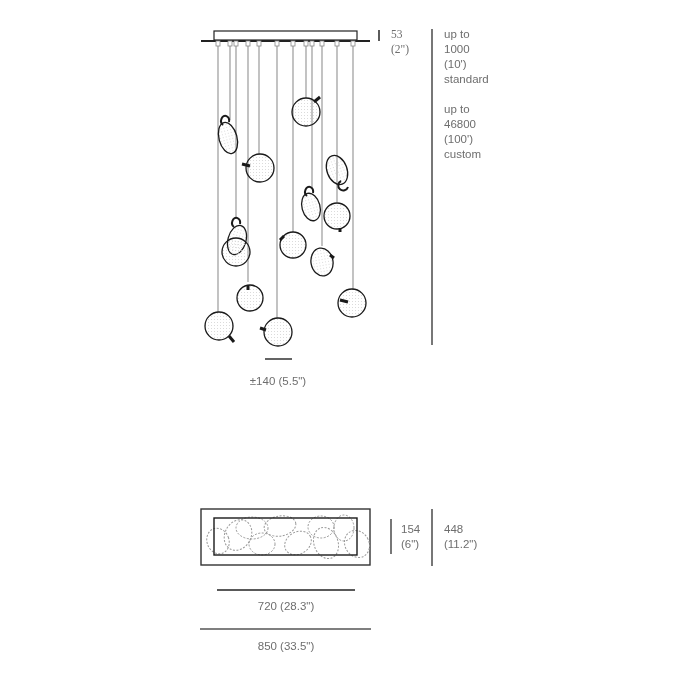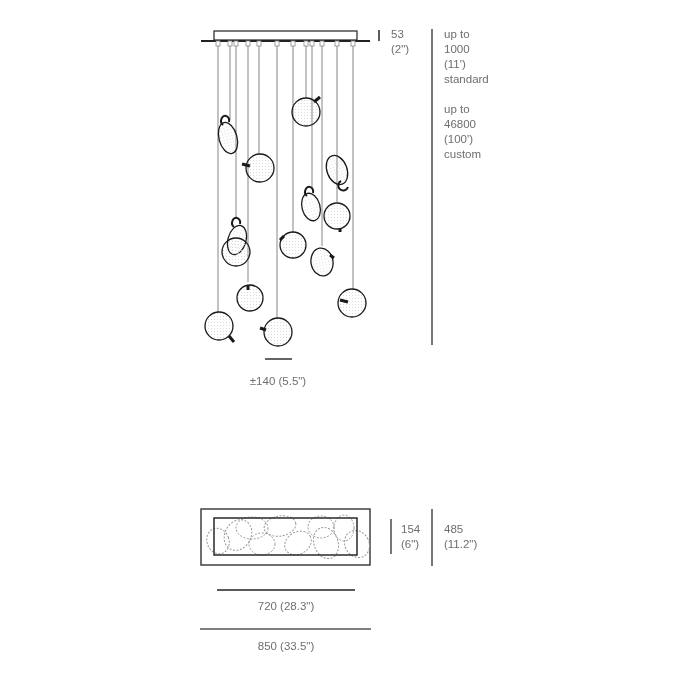--- a/index.html
+++ b/index.html
@@ -100,40 +100,40 @@
     <ellipse cx="344" cy="528" rx="10" ry="13"></ellipse>
     <ellipse cx="357" cy="544" rx="12" ry="14" transform="rotate(-30 357 544)"></ellipse>
   </g>
   <rect x="214" y="518" width="143" height="37" fill="none" stroke="#1a1a1a" stroke-width="1.4"></rect>
   <line x1="391" y1="519" x2="391" y2="554" stroke="#555" stroke-width="1.6"></line>
   <line x1="432" y1="509" x2="432" y2="566" stroke="#555" stroke-width="1.6"></line>
   <line x1="217" y1="590" x2="355" y2="590" stroke="#222" stroke-width="1.4"></line>
   <line x1="200" y1="629" x2="371" y2="629" stroke="#555" stroke-width="1.4"></line>
 </svg>
 
-<div class="lbl" style="left:391px;top:27px;">
+<div class="lbl" style="left:391px;top:27px;font-family:Liberation Serif, serif;">
   <div>53</div>
   <div>(2")</div>
 </div>
 <div class="lbl" style="left:444px;top:27px;">
   <div>up to</div>
   <div>1000</div>
-  <div>(11')</div>
+  <div>(10')</div>
   <div>standard</div>
 </div>
 <div class="lbl" style="left:444px;top:102px;">
   <div>up to</div>
   <div>46800</div>
   <div>(100')</div>
   <div>custom</div>
 </div>
 <div class="lbl center" style="left:228px;top:374px;width:100px;">±140 (5.5")</div>
 
 <div class="lbl" style="left:401px;top:522px;">
   <div>154</div>
   <div>(6")</div>
 </div>
 <div class="lbl" style="left:444px;top:522px;">
-  <div>485</div>
+  <div>448</div>
   <div>(11.2")</div>
 </div>
 <div class="lbl center" style="left:236px;top:599px;width:100px;">720 (28.3")</div>
 <div class="lbl center" style="left:236px;top:639px;width:100px;">850 (33.5")</div>
 
 </body></html>

